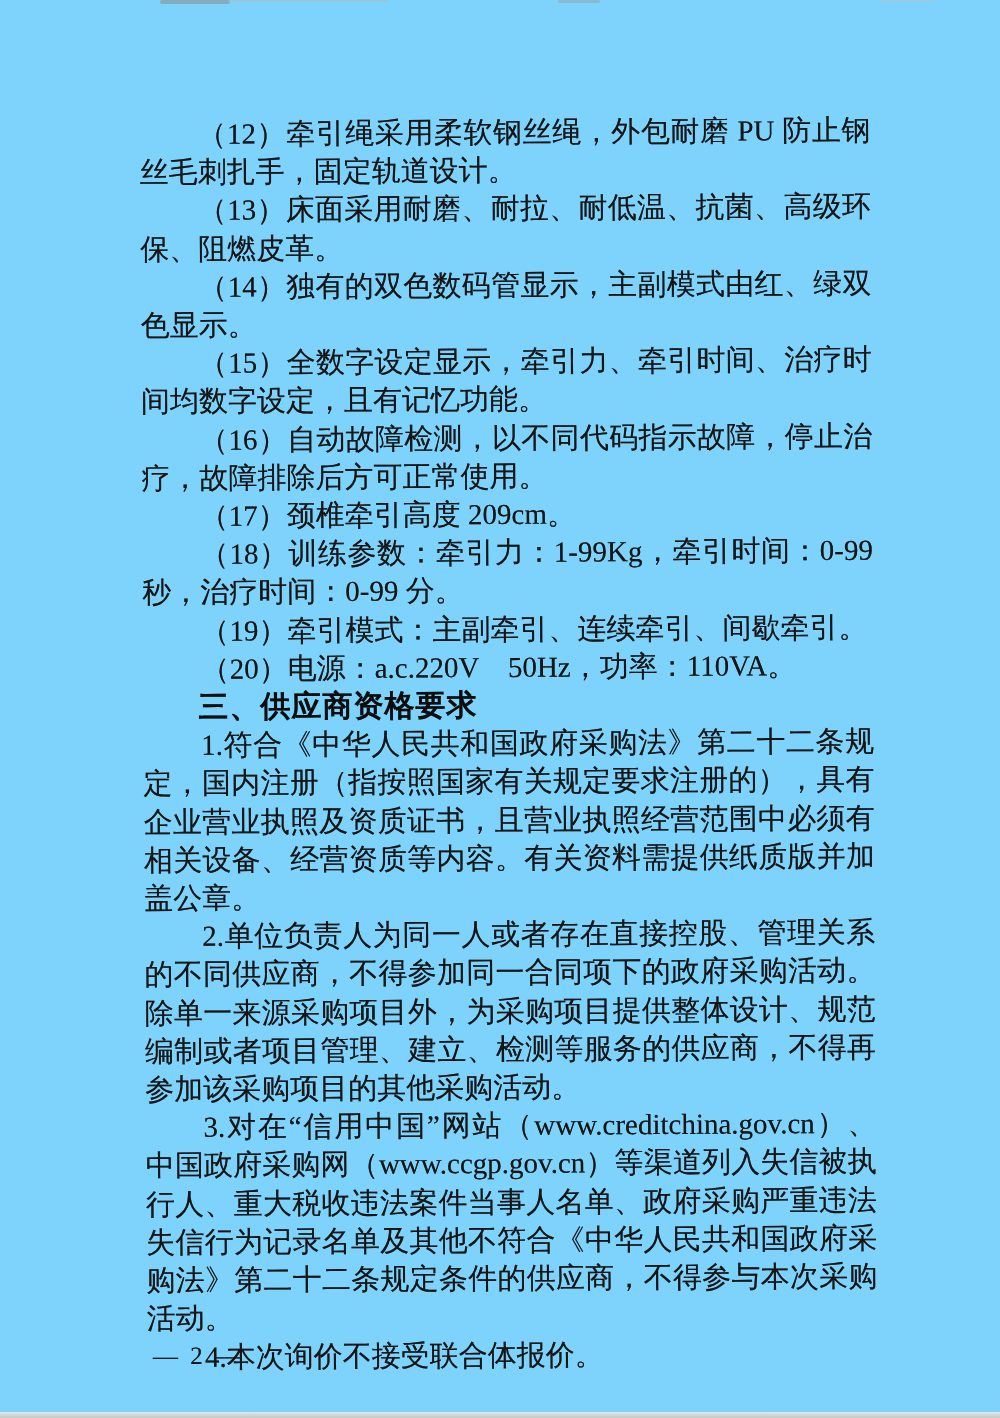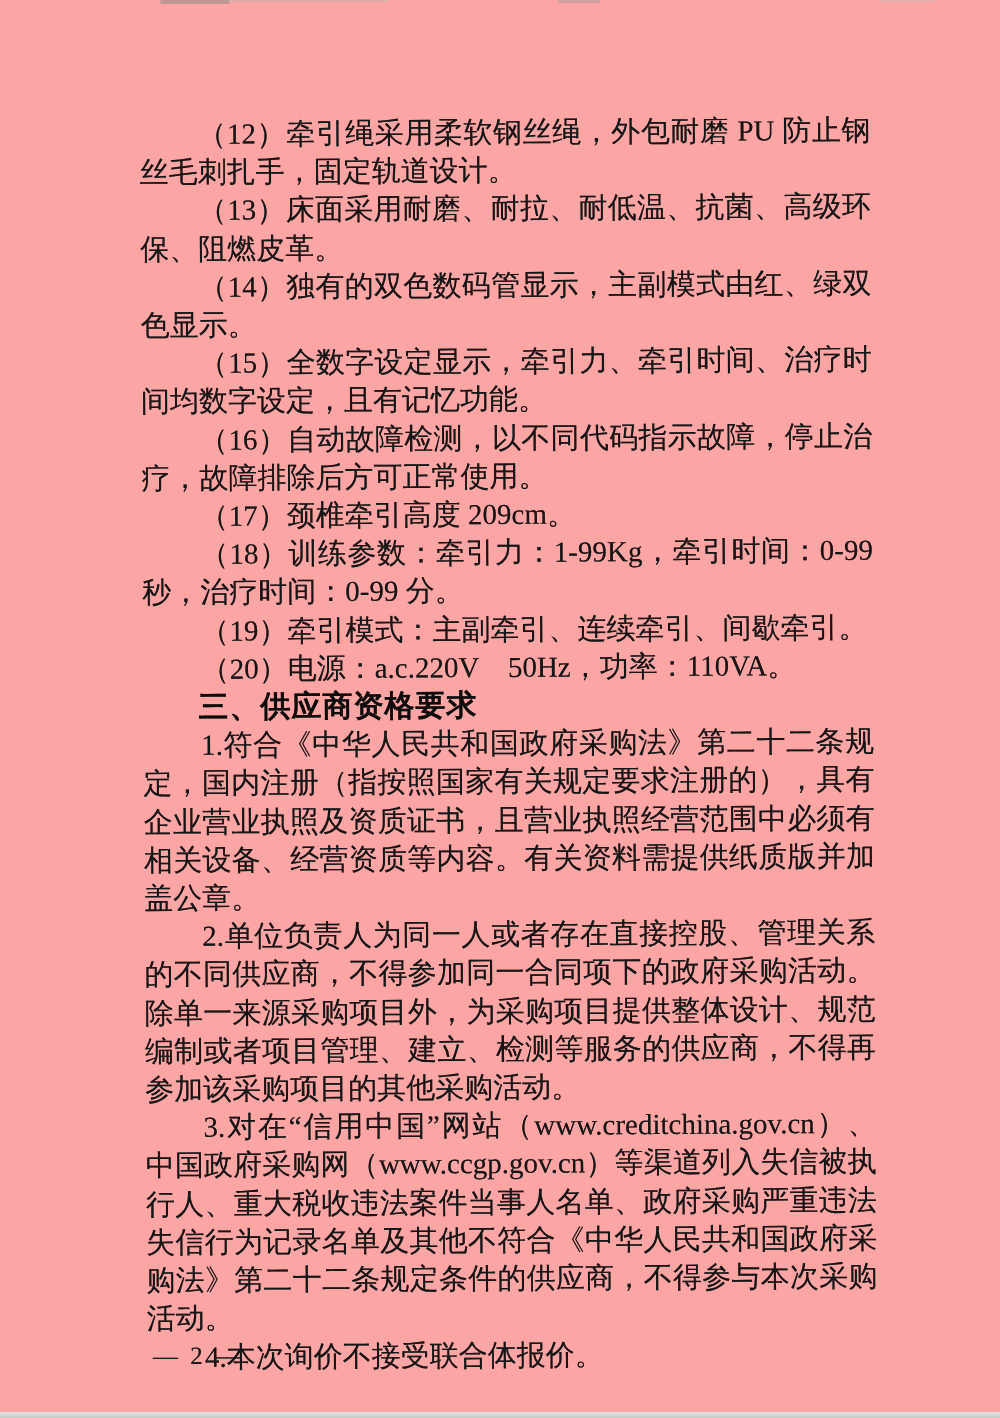--- a/index.html
+++ b/index.html
@@ -10,21 +10,21 @@
   body {
     width: 1000px;
     height: 1418px;
     overflow: hidden;
     position: relative;
     font-family: "Liberation Serif", "DejaVu Serif", serif;
   }
   .page {
     position: absolute;
     inset: 0;
-    background: #fca5a5;
+    background: #7dd3fc;
   }
   
   .streak {
     position: absolute;
     border-radius: 2px;
     pointer-events: none;
   }
   .streak.a { left: 160px; top: 0; width: 70px; height: 4px; background: #8a8a8a; opacity: .55; }
   .streak.b { left: 228px; top: 0; width: 160px; height: 2px; background: #b5b5b5; opacity: .45; }
   .streak.c { left: 558px; top: 0; width: 42px; height: 3px; background: #9a9a9a; opacity: .45; }

